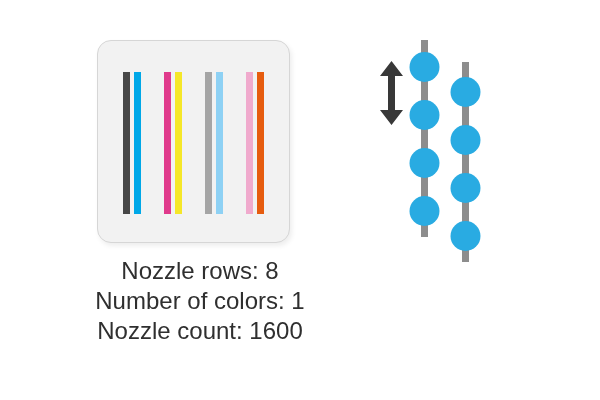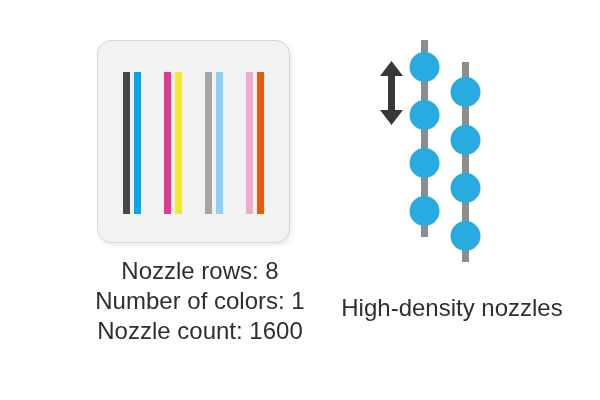--- a/index.html
+++ b/index.html
@@ -92,15 +92,14 @@
         <circle cx="74.5" cy="85" r="15" fill="#29abe2"></circle>
         <circle cx="74.5" cy="133" r="15" fill="#29abe2"></circle>
         <circle cx="74.5" cy="181" r="15" fill="#29abe2"></circle>
         <circle cx="115.5" cy="62" r="15" fill="#29abe2"></circle>
         <circle cx="115.5" cy="110" r="15" fill="#29abe2"></circle>
         <circle cx="115.5" cy="158" r="15" fill="#29abe2"></circle>
         <circle cx="115.5" cy="206" r="15" fill="#29abe2"></circle>
       </g>
   </svg>
 
-  <div class="caption">High-density nozzles</div>
 
 </div>
 
 </body></html>

